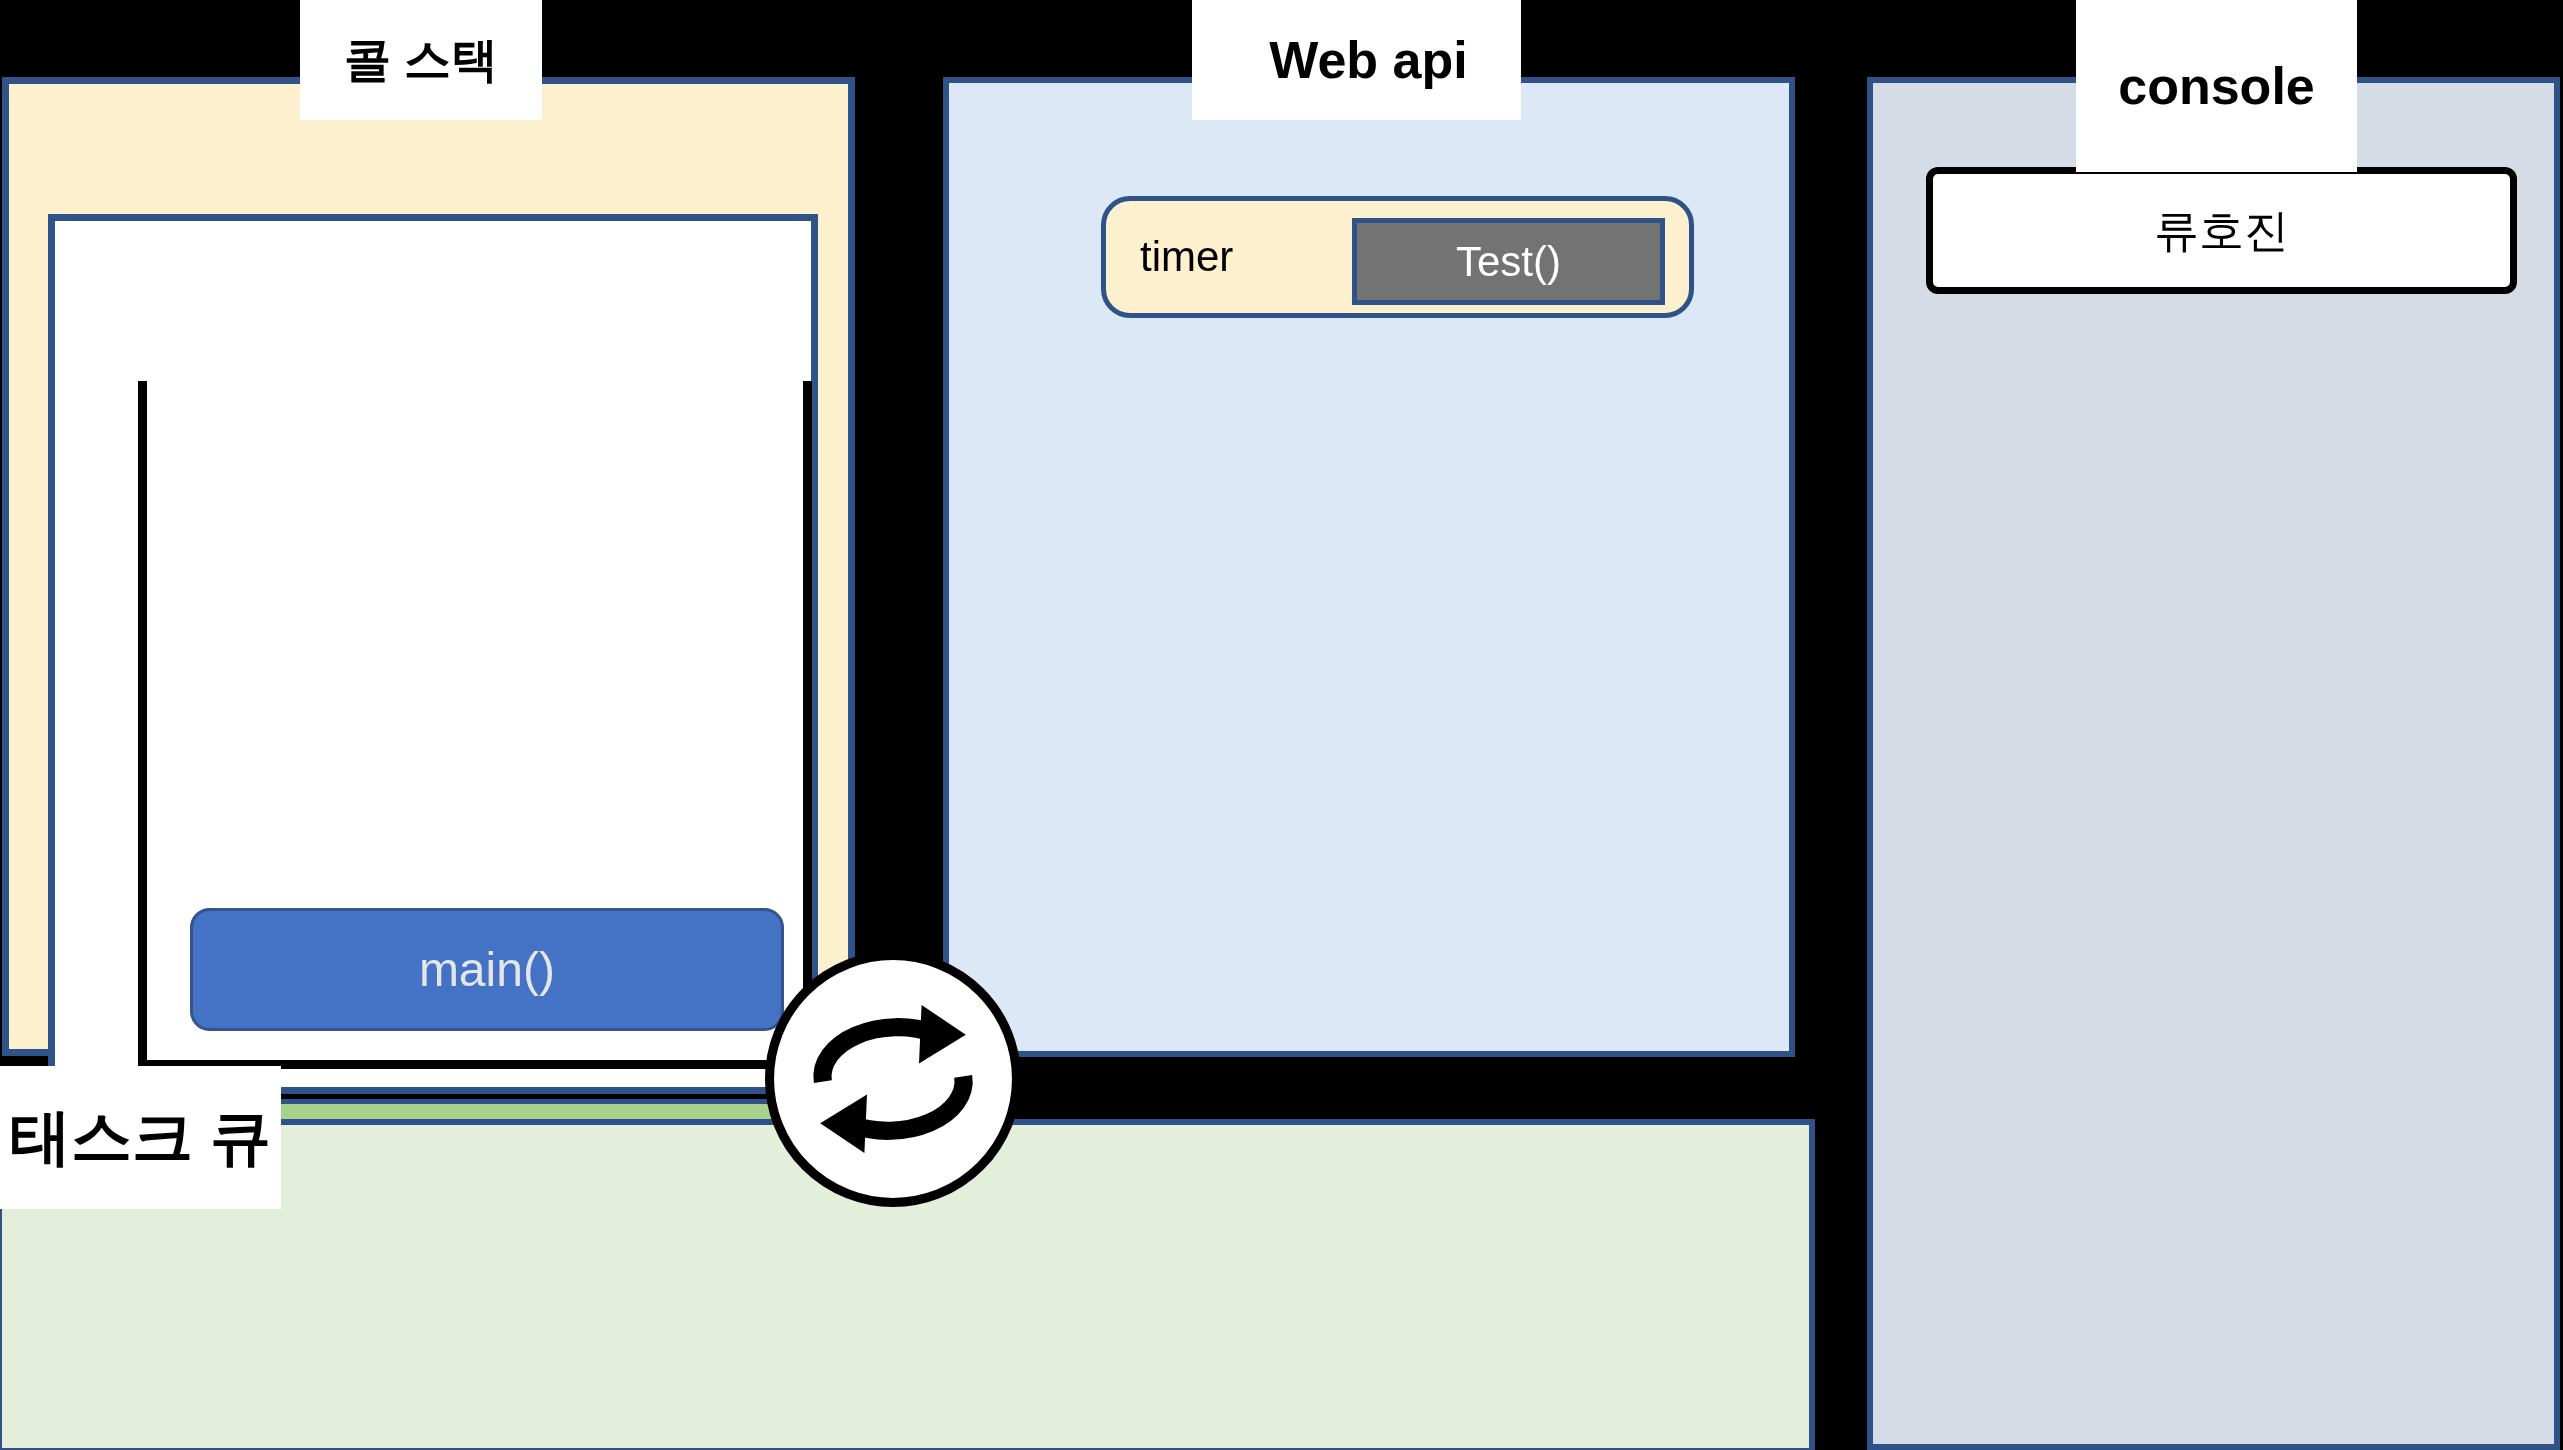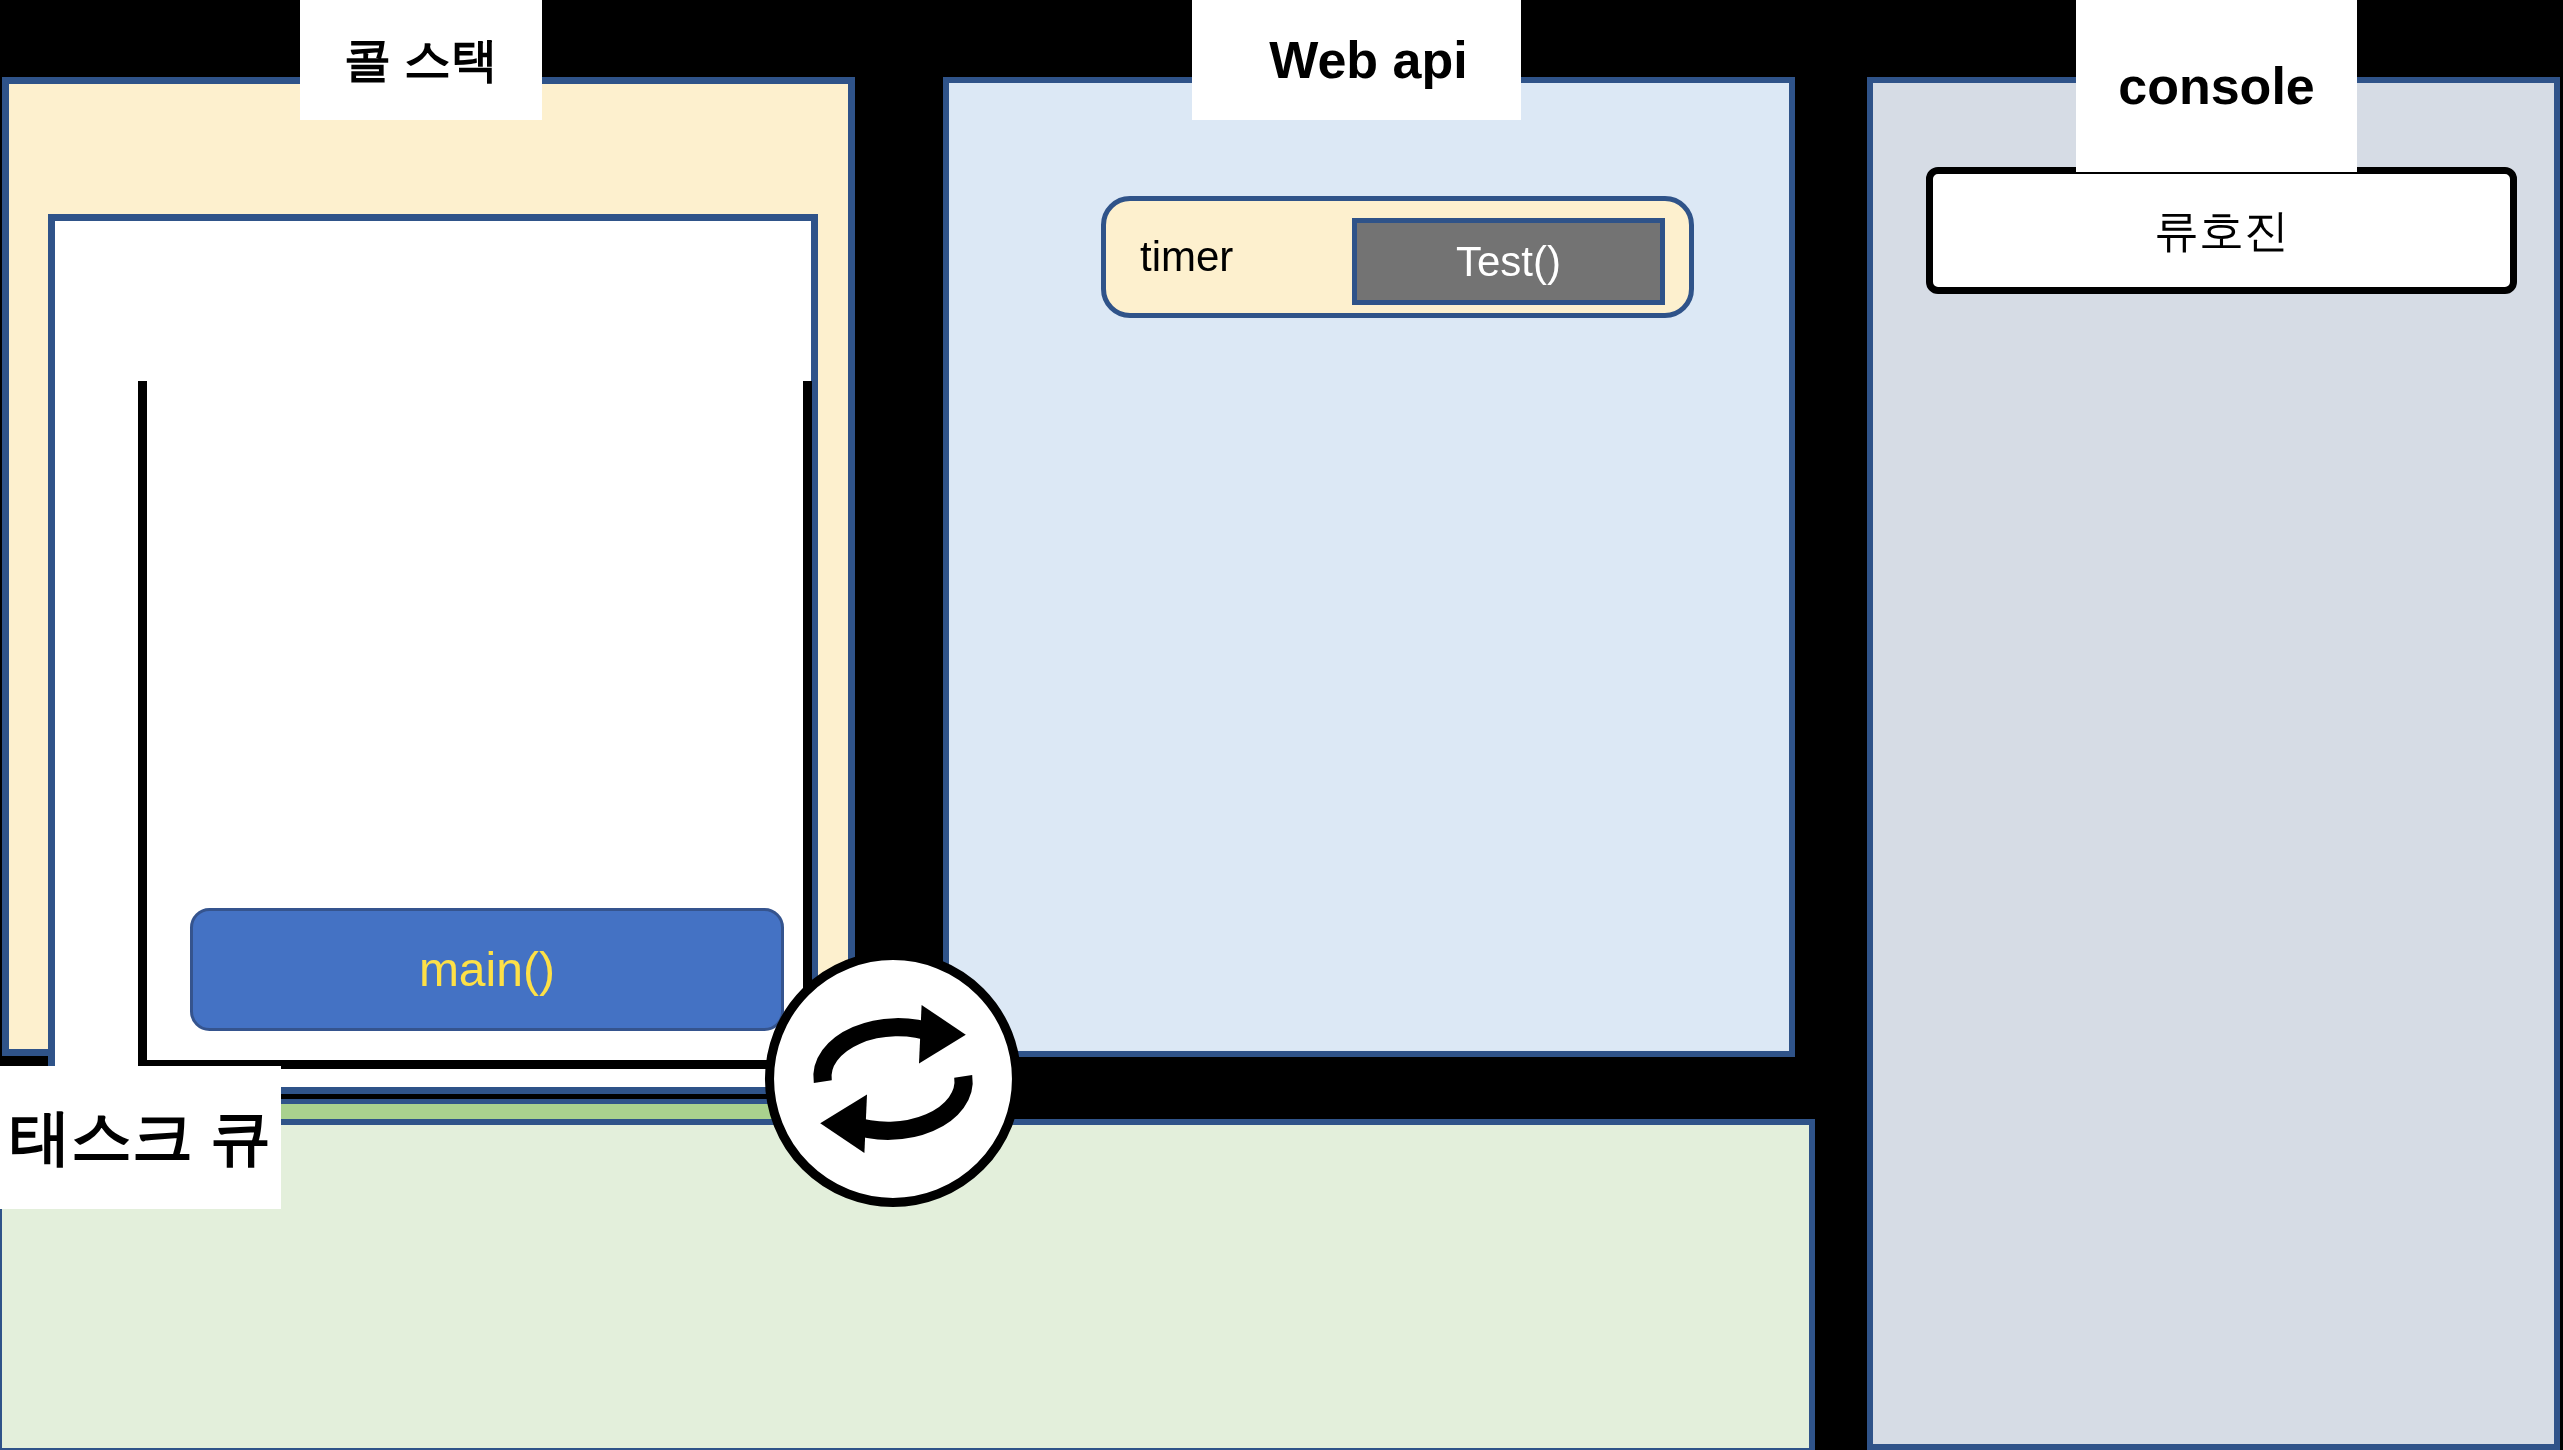--- a/index.html
+++ b/index.html
@@ -22,21 +22,21 @@
   }
   .stack-u{
     position:absolute;left:83px;top:160px;width:674px;height:688px;
     border-left:9px solid #000;border-right:9px solid #000;border-bottom:9px solid #000;
     box-sizing:border-box;
   }
   .frame-main{
     position:absolute;left:135px;top:687px;width:594px;height:123px;
     background:#4472C4;border:3.9px solid #35548E;border-radius:19.5px;
     display:flex;align-items:center;justify-content:center;
-    color:#fde047;font-size:48px;box-sizing:border-box;
+    color:#e5e5e5;font-size:48px;box-sizing:border-box;
   }
   .context-box{
     position:absolute;left:86px;top:878px;width:676px;height:96px;
     background:#A9D18E;border:5.2px solid #2F5389;border-radius:22px;
     display:flex;align-items:center;justify-content:center;
     color:#FFFFFF;font-size:49px;box-sizing:border-box;
   }
   
   .tag{
     position:absolute;background:#FFFFFF;color:#000000;

